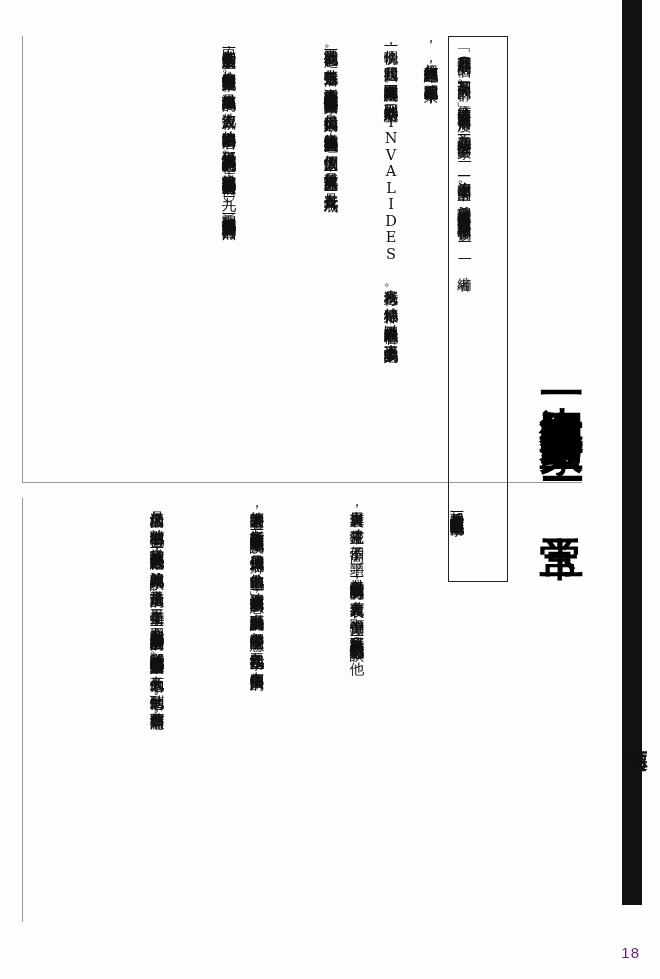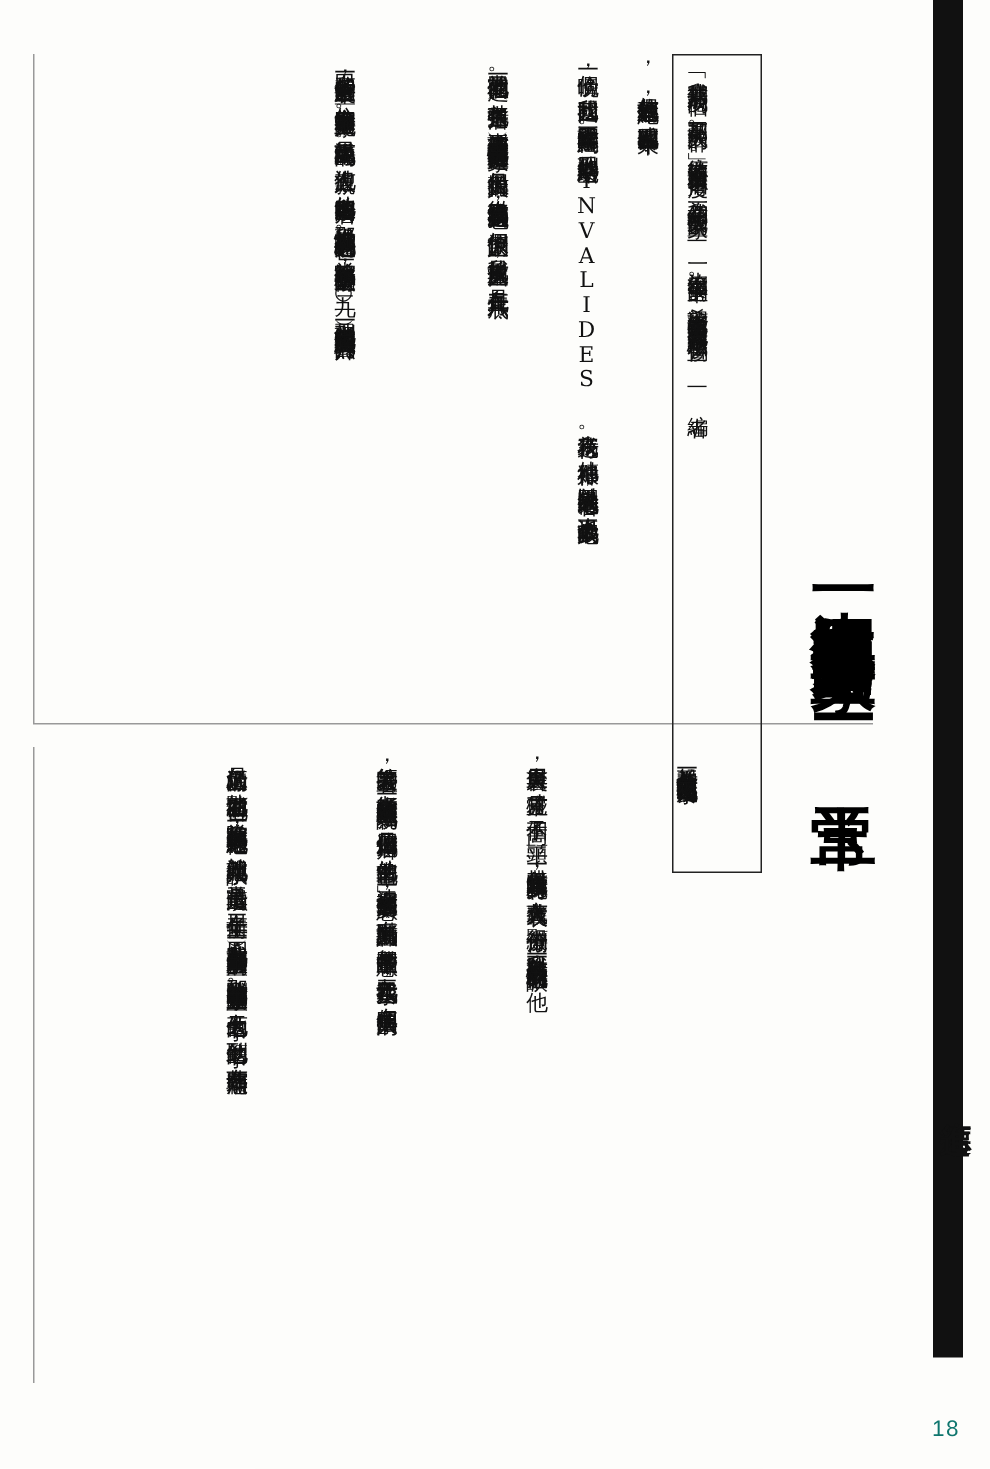--- a/index.html
+++ b/index.html
@@ -32,21 +32,21 @@
     background: #111;
   }
 
   
   .page-number {
     position: absolute;
     right: 20px;
     bottom: 18px;
     font-family: "Liberation Sans", sans-serif;
     font-size: 15px;
-    color: #0f766e;
+    color: #701a75;
     letter-spacing: 1px;
   }
 
   
   .title-block {
     position: absolute;
     top: 8px;
     right: 52px;
     width: 92px;
     text-align: center;

